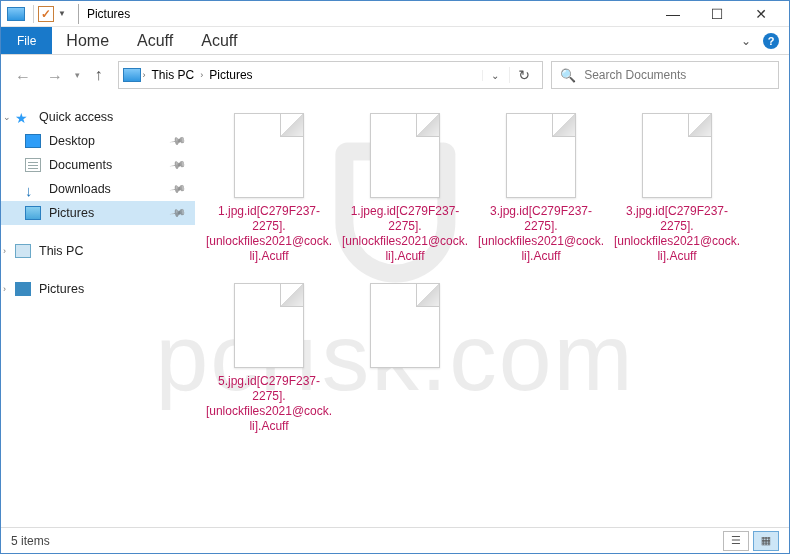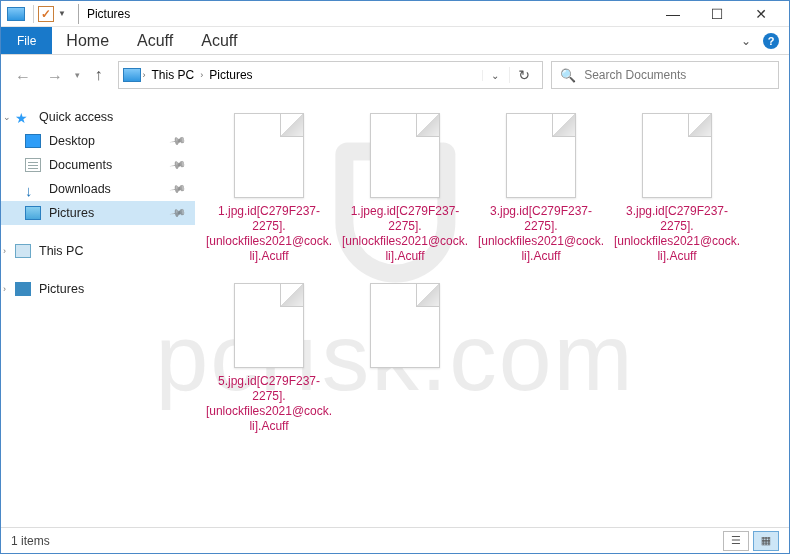--- a/index.html
+++ b/index.html
@@ -200,17 +200,17 @@
           <div class="fname">5.jpg.id[C279F237-2275].[unlockfiles2021@cock.li].Acuff</div>
         </div>
         <div class="item">
           <div class="thumb"></div>
         </div>
       </div>
   </div>
 </div>
 
 <div class="statusbar">
-  <span>1 items</span>
+  <span>5 items</span>
   <div class="spacer"></div>
   <div class="vbtn">☰</div>
   <div class="vbtn active">▦</div>
 </div>
 
 </body></html>

